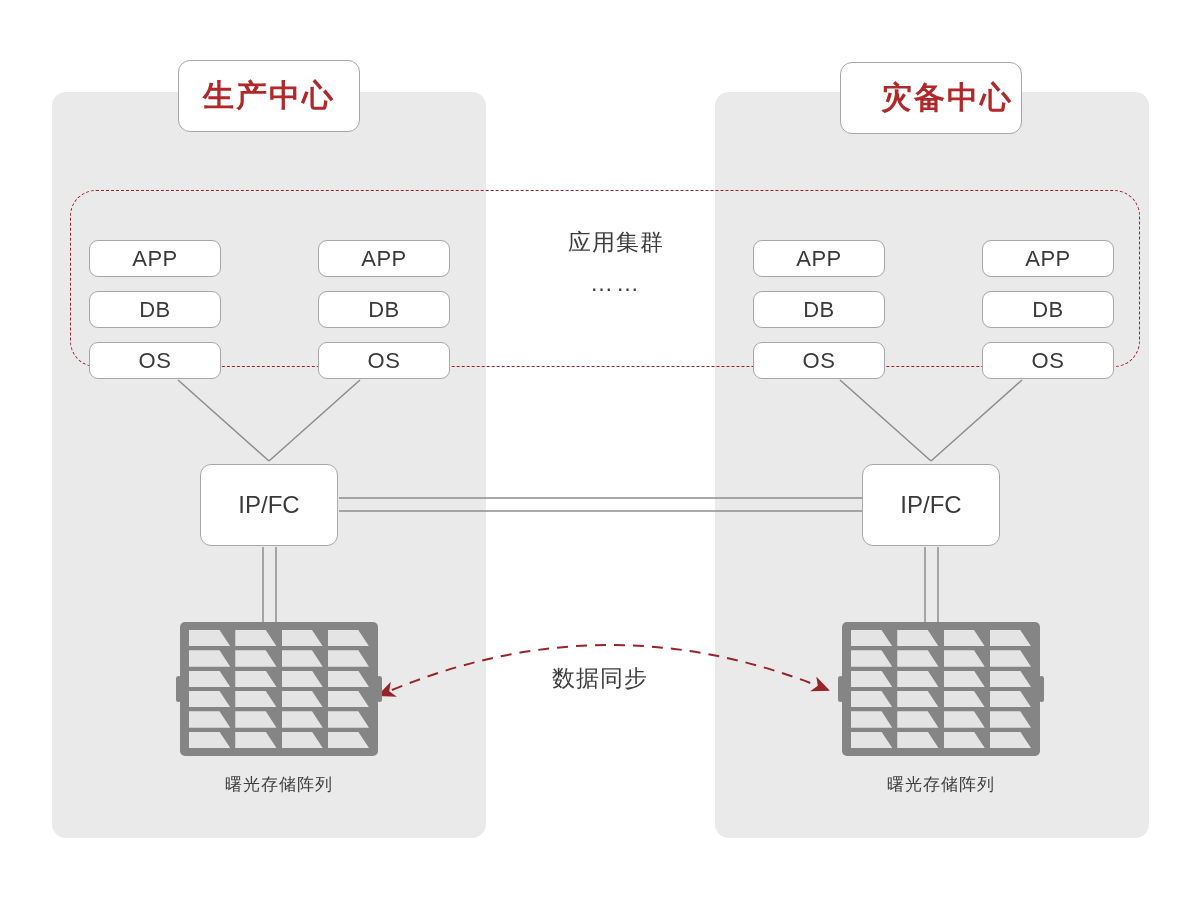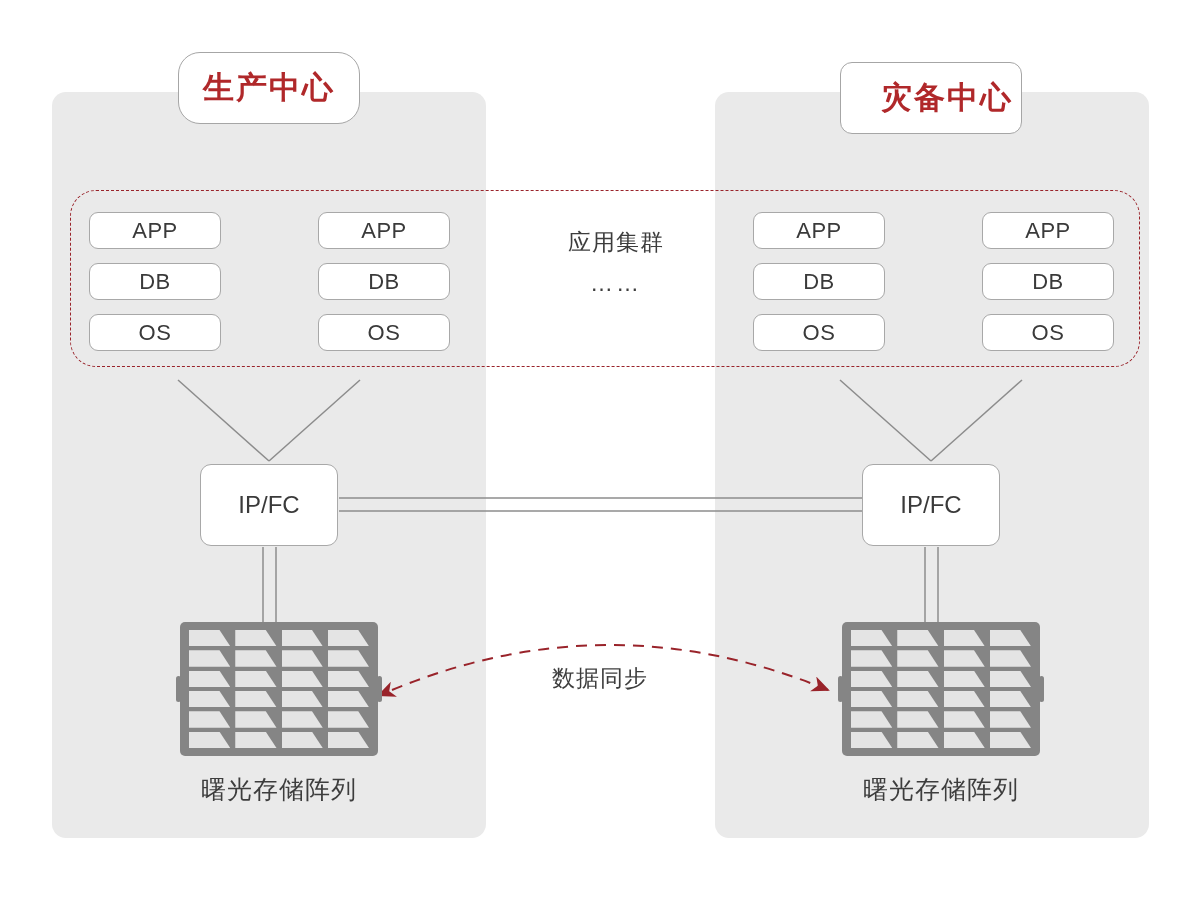--- a/index.html
+++ b/index.html
@@ -37,39 +37,40 @@
     border-radius: 12px;
     box-sizing: border-box;
     display: flex;
     align-items: center;
     justify-content: center;
     font-size: 31px;
     font-weight: bold;
     letter-spacing: 2px;
     color: #b0282a;
   }
-  #title-prod { left: 178px; top: 52px; border-radius: 22px; }
+  #title-prod { left: 178px; top: 60px; }
   #title-dr   { left: 840px; top: 62px; padding-left: 32px; }
 
   
   #cluster-region {
     position: absolute;
     left: 70px;
     top: 190px;
     width: 1070px;
     height: 177px;
     border: 1.6px dashed #99232a;
     border-radius: 26px;
     box-sizing: border-box;
   }
 
   
   .stack {
     position: absolute;
     width: 132px;
+    margin-top: 28px;
   }
   #stack-p1 { left: 89px;  top: 212px; }
   #stack-p2 { left: 318px; top: 212px; }
   #stack-d1 { left: 753px; top: 212px; }
   #stack-d2 { left: 982px; top: 212px; }
 
   .node-box {
     width: 132px;
     height: 37px;
     margin-bottom: 14px;
@@ -166,21 +167,21 @@
   .bay {
     background: #e4e4e4;
     clip-path: polygon(0 0, 74% 0, 100% 100%, 0 100%);
   }
 
   
   .array-caption {
     position: absolute;
     width: 260px;
     text-align: center;
-    font-size: 25px;
+    font-size: 17px;
     letter-spacing: 1px;
     color: #3d3d3d;
   }
   #caption-prod { left: 149px; top: 773px; }
   #caption-dr   { left: 811px; top: 773px; }
 
   
   #sync-label {
     position: absolute;
     left: 480px;

